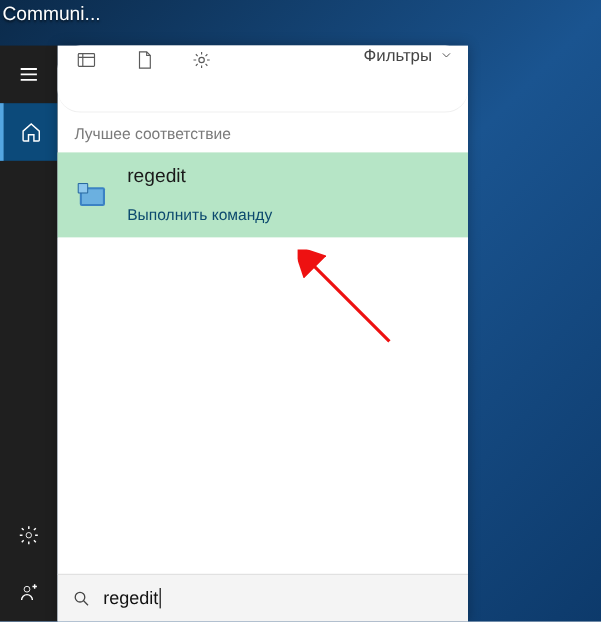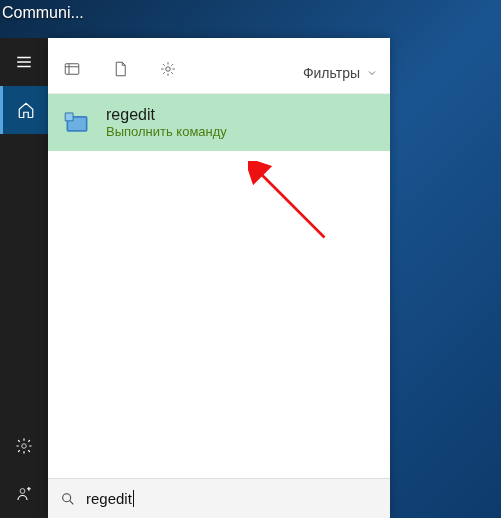--- a/index.html
+++ b/index.html
@@ -36,23 +36,24 @@
   
   .panel {
     position: absolute; left: 48px; top: 38px;
     width: 342px; bottom: 0;
     background: #fff;
     display: flex; flex-direction: column;
     box-shadow: 0 0 10px rgba(0,0,0,.3);
   }
   .panel-top {
     height: 56px; background: #fff;
-    display: flex; align-items: flex-end;
-    padding: 12px 12px; gap: 24px;
+    display: flex; align-items: flex-start;
+    padding: 0 12px; gap: 24px;
     border-bottom: 1px solid #eee;
+    border-radius: 19px;
   }
   .panel-top .icon {
     width: 24px; height: 24px;
     display: flex; align-items: center; justify-content: center;
     color: #5a5a5a; cursor: pointer;
   }
   .panel-top .icon svg { width: 18px; height: 18px; stroke: #5a5a5a; fill: none; stroke-width: 1.3; }
   .panel-top .flex { flex: 1; }
   .filters {
     display: flex; align-items: center; gap: 6px;
@@ -68,21 +69,21 @@
     padding: 12px 14px;
     display: flex; align-items: center; gap: 14px;
     cursor: pointer;
   }
   .result-icon {
     width: 30px; height: 30px;
     display: flex; align-items: center; justify-content: center;
   }
   .result-icon svg { width: 28px; height: 28px; }
   .result-text .title { font-size: 16px; color: #1a1a1a; }
-  .result-text .sub { font-size: 13px; color: #4d7c0f; }
+  .result-text .sub { font-size: 13px; color: #0c4a6e; margin-top: 14px; }
   .panel-body { flex: 1; background: #fff; position: relative; }
   .arrow {
     position: absolute; top: 10px; left: 200px;
     width: 90px; height: 90px; pointer-events: none;
   }
   .arrow svg { width: 100%; height: 100%; }
   .searchbar {
     height: 40px; background: #f4f4f4;
     border-top: 1px solid #ddd;
     display: flex; align-items: center; padding: 0 12px; gap: 10px;
@@ -149,20 +150,21 @@
     </div>
     <div class="flex"></div>
     <div class="filters">
       <span>Фильтры</span>
       <svg viewBox="0 0 24 24">
           <path d="M6 9l6 6 6-6"></path>
         </svg>
     </div>
   </div>
 
+  <div class="best-match">Лучшее соответствие</div>
 
   <div class="result">
     <div class="result-icon">
       <svg viewBox="0 0 32 32">
         <rect x="4" y="8" width="24" height="18" rx="2" fill="#3b82c4"></rect>
         <rect x="6" y="10" width="20" height="14" fill="#6bb0e0"></rect>
         <rect x="2" y="4" width="10" height="10" rx="1" fill="#2a6aa0"></rect>
         <rect x="3" y="5" width="8" height="8" fill="#8fc8ee"></rect>
       </svg>
     </div>

